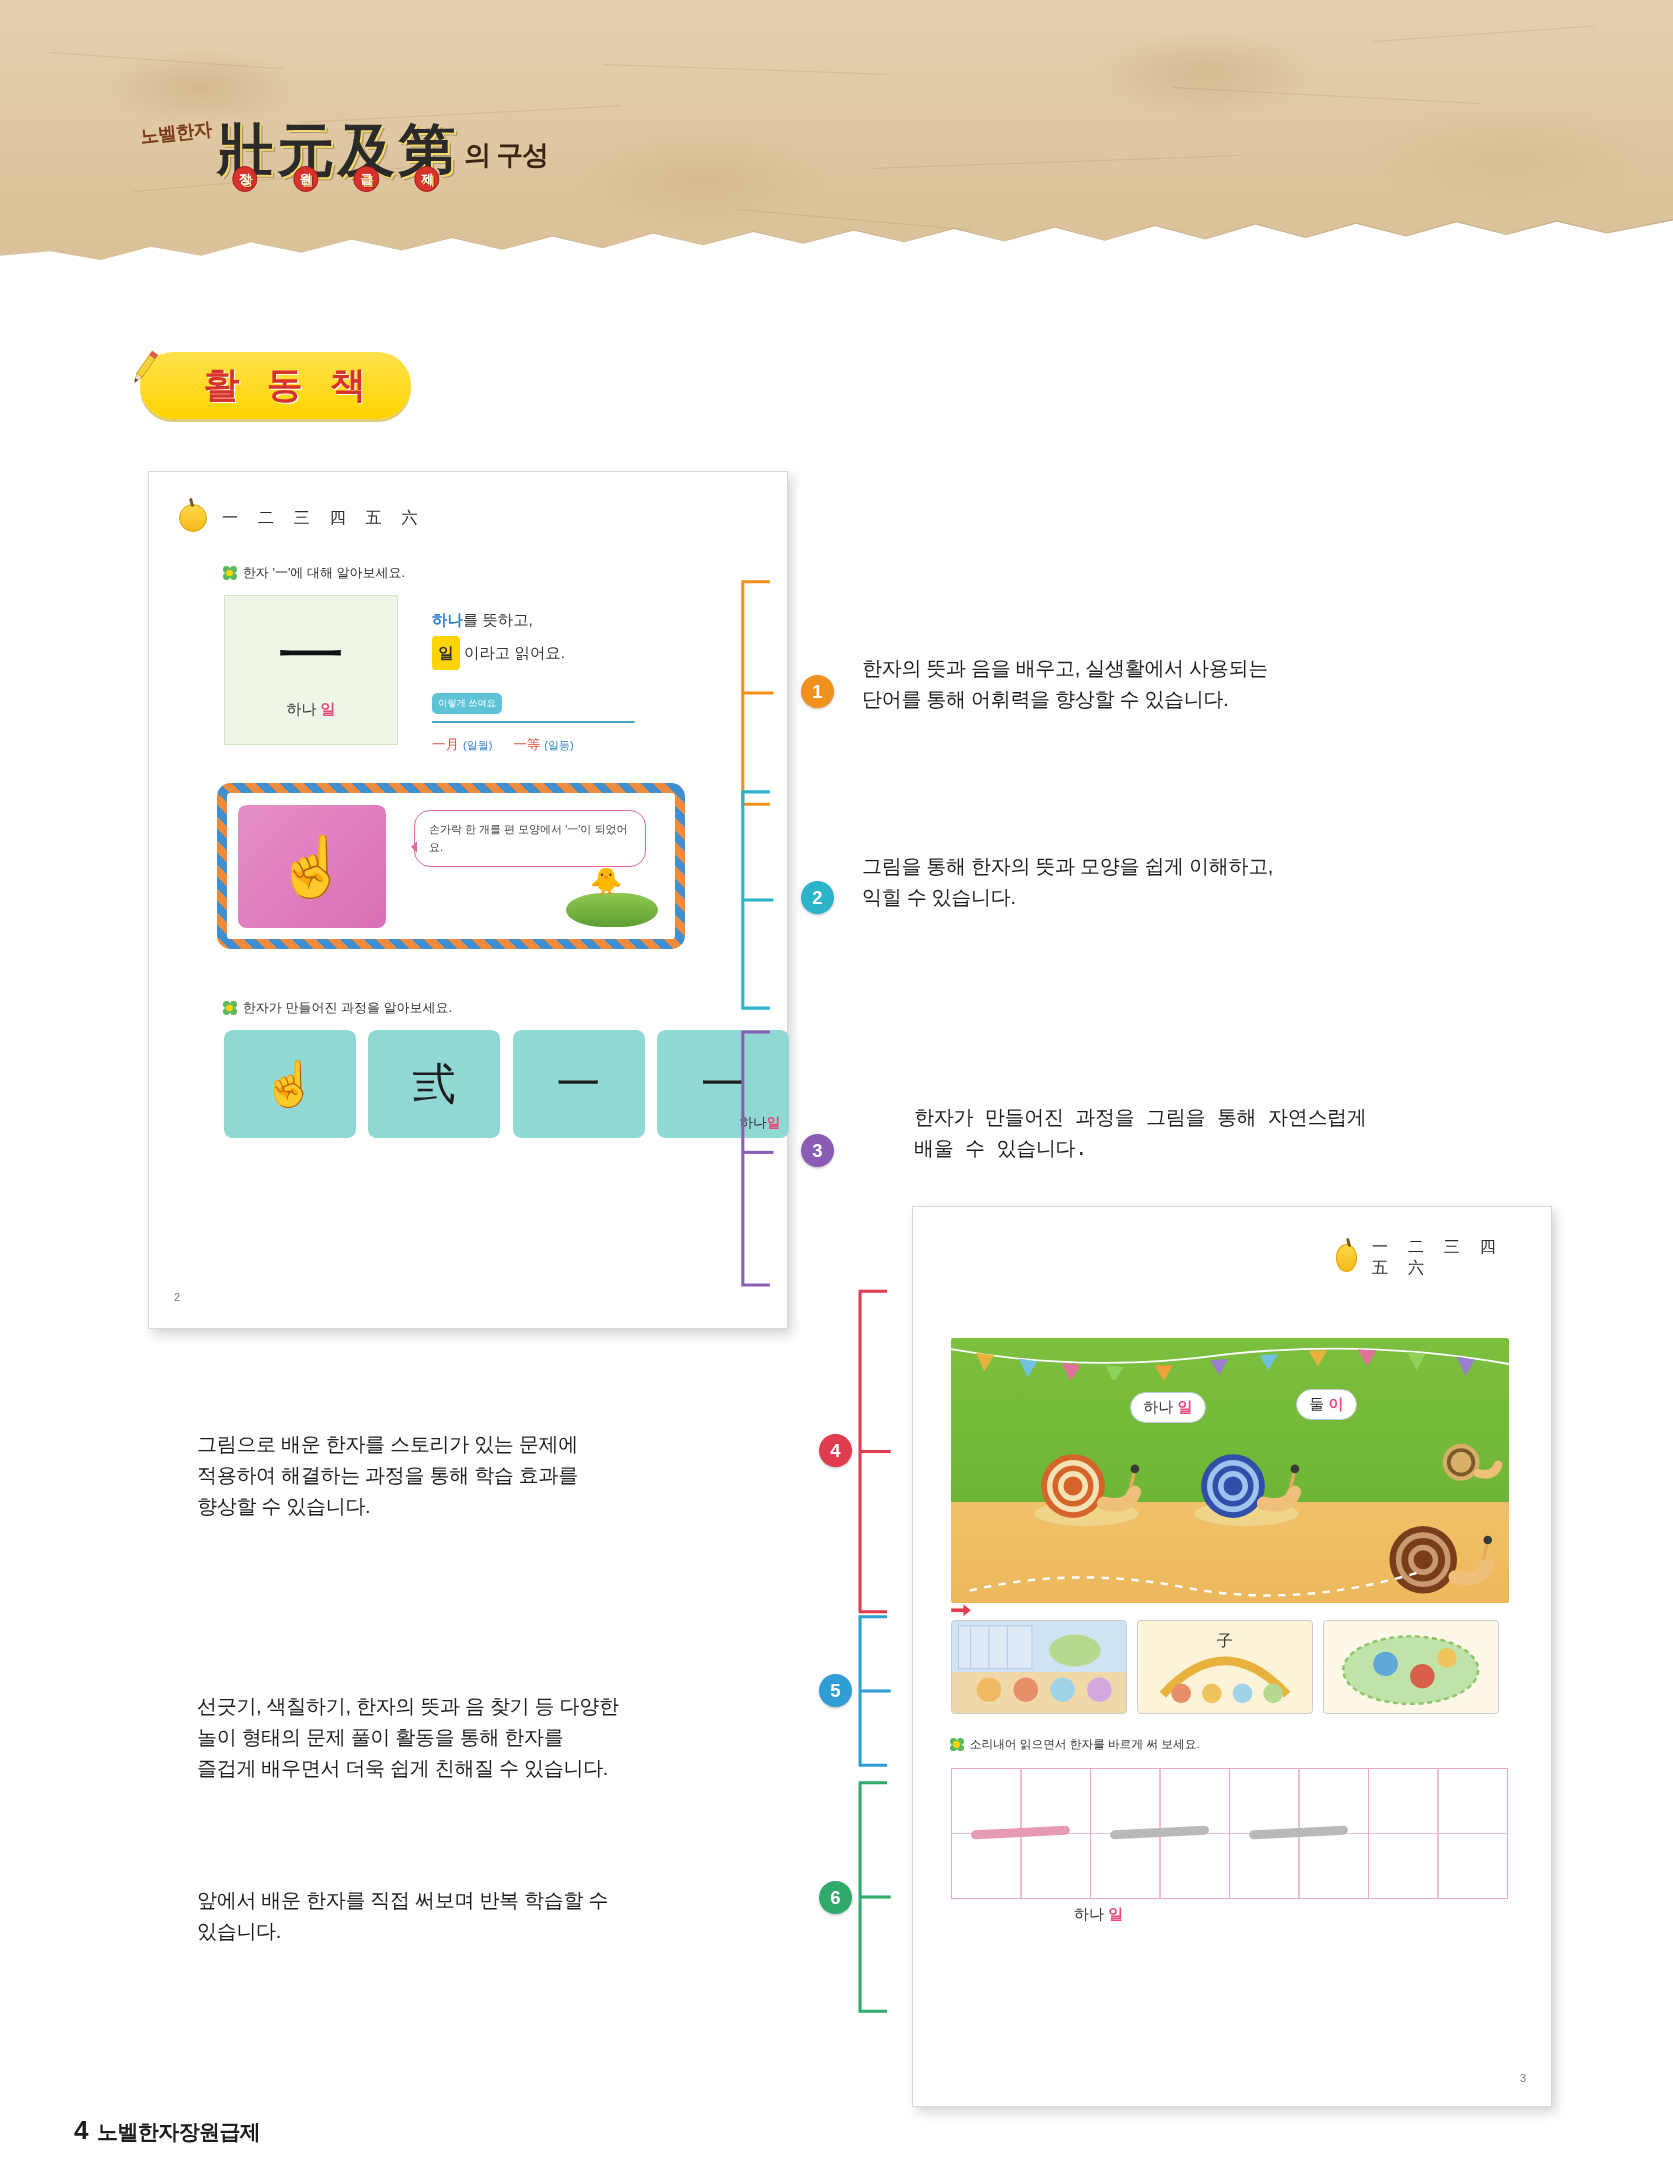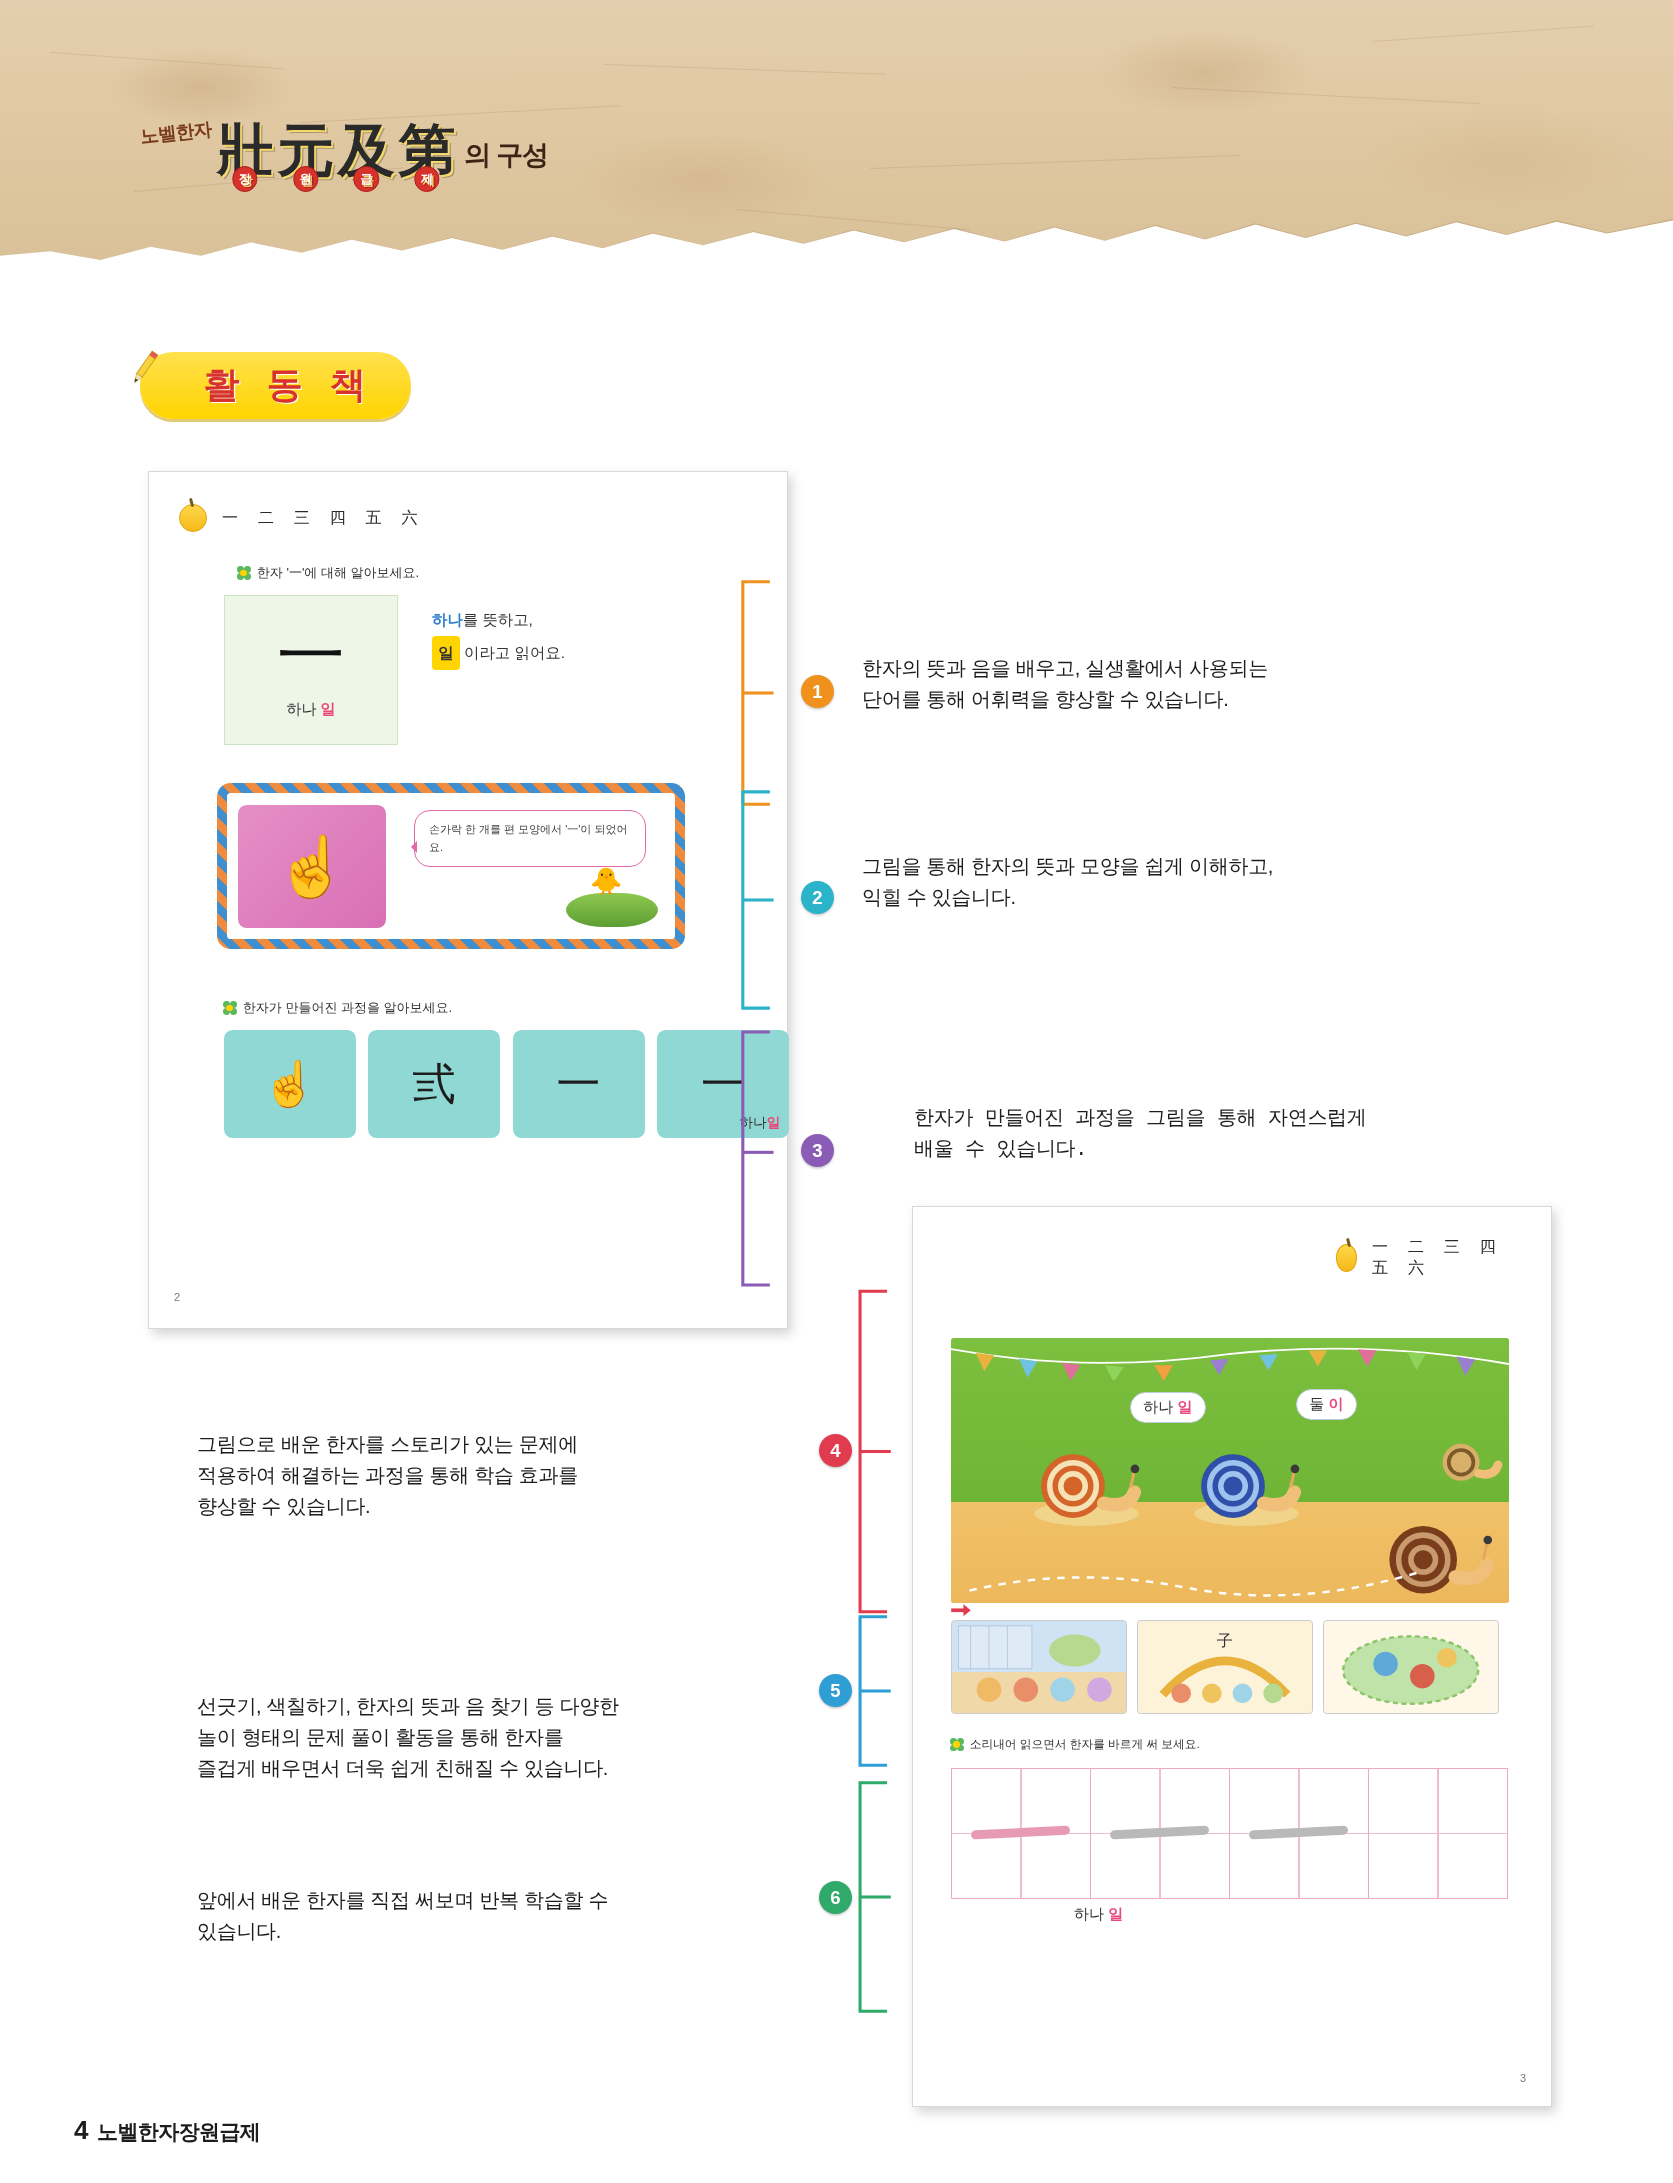--- a/index.html
+++ b/index.html
@@ -277,21 +277,21 @@
   <div class="label">활 동 책</div>
 </div>
 
 <div class="page-card" id="page-left">
 
   <div class="pg-head" style="position:absolute;left:30px;top:32px;width:265px;">
     <div class="bean"></div>
     <div class="nums">一 二 三 四 五 六</div>
   </div>
 
-  <div class="q-line" style="position:absolute;left:88px;top:92px;justify-content:flex-end;">
+  <div class="q-line" style="position:absolute;left:74px;top:92px;justify-content:flex-end;">
     <span class="flower">
       <span class="p1"></span>
         <span class="p2"></span>
         <span class="p3"></span>
         <span class="p4"></span>
         <span class="c"></span>
     </span>
     <span>한자 '一'에 대해 알아보세요.</span>
   </div>
 
@@ -303,20 +303,34 @@
     </div>
   </div>
 
   <div class="meaning-lines" style="position:absolute;left:283px;top:132px;">
     <div>
       <span class="chip-blue">하나</span><span>를 뜻하고,</span>
     </div>
     <div>
       <span class="chip-yellow">일</span>
       <span>이라고 읽어요.</span>
+    </div>
+    <div style="margin-top:15px;">
+      <span class="use-label">이렇게 쓰여요</span>
+      <div class="use-rule"></div>
+      <div class="word-row">
+        <span>
+          <span class="hz">一月</span>
+          <span class="rd">(일월)</span>
+        </span>
+        <span>
+          <span class="hz">一等</span>
+          <span class="rd">(일등)</span>
+        </span>
+      </div>
     </div>
   </div>
 
   <div class="illus-frame" style="position:absolute;left:68px;top:311px;width:468px;height:166px;box-sizing:border-box;">
     <div class="hand-card">☝</div>
     <div style="position:relative;flex:1;height:100%;">
       <div class="speech" style="position:absolute;left:12.3px;top:6.2px;">
         <span>손가락 한 개를 편 모양에서 '一'이 되었어요.</span>
       </div>
       <div class="grass" style="position:absolute;right:6.2px;bottom:1.2px;">

